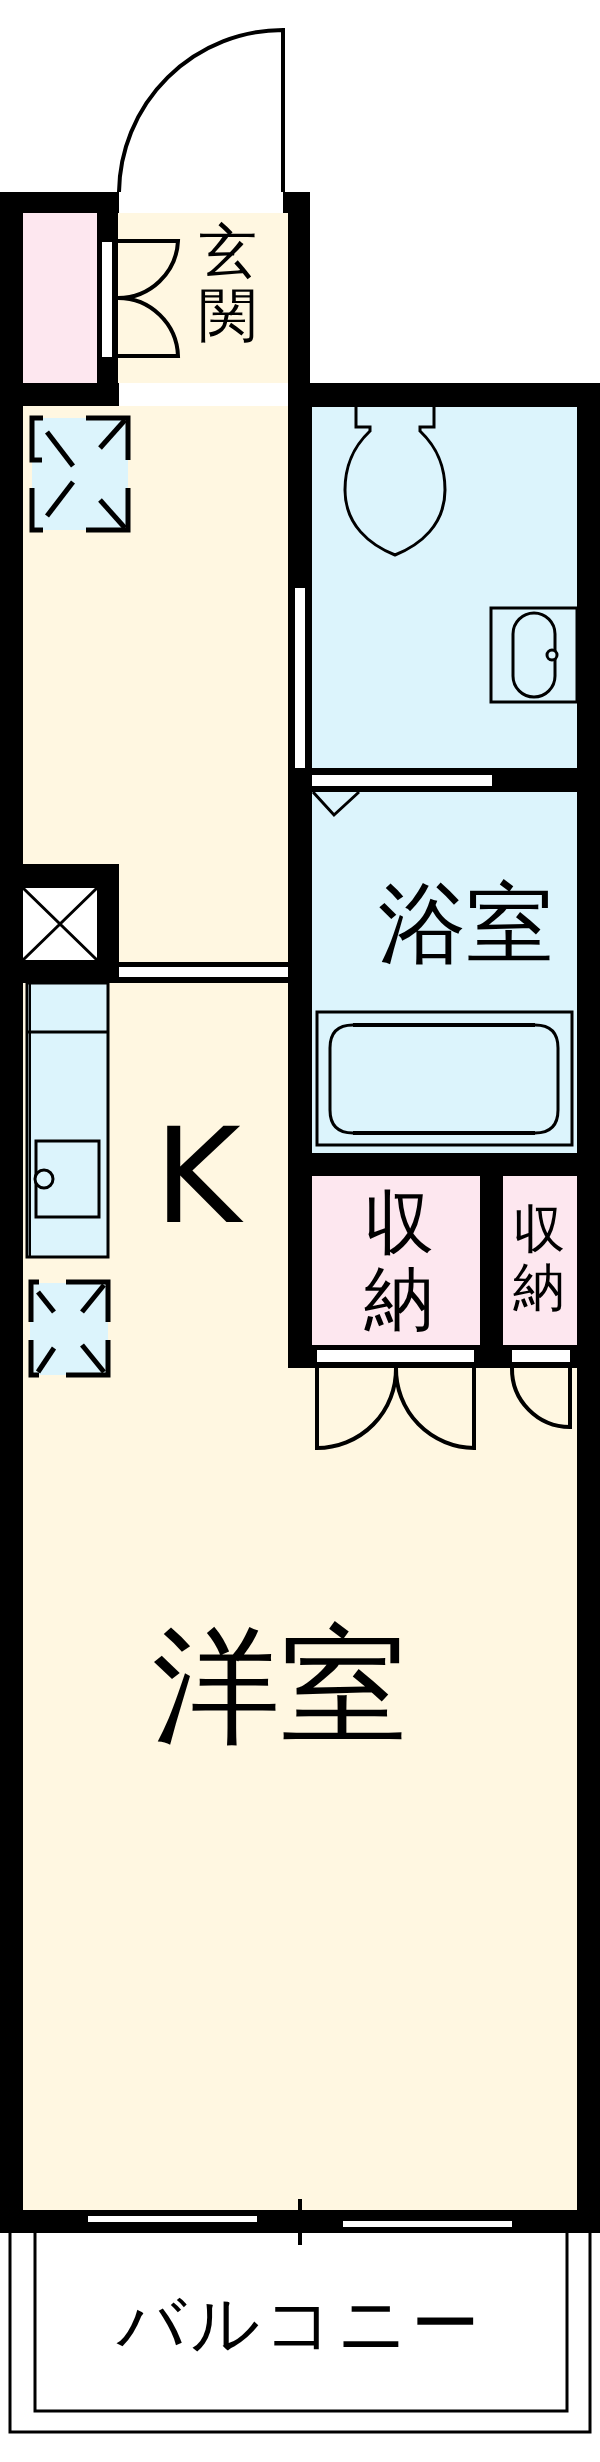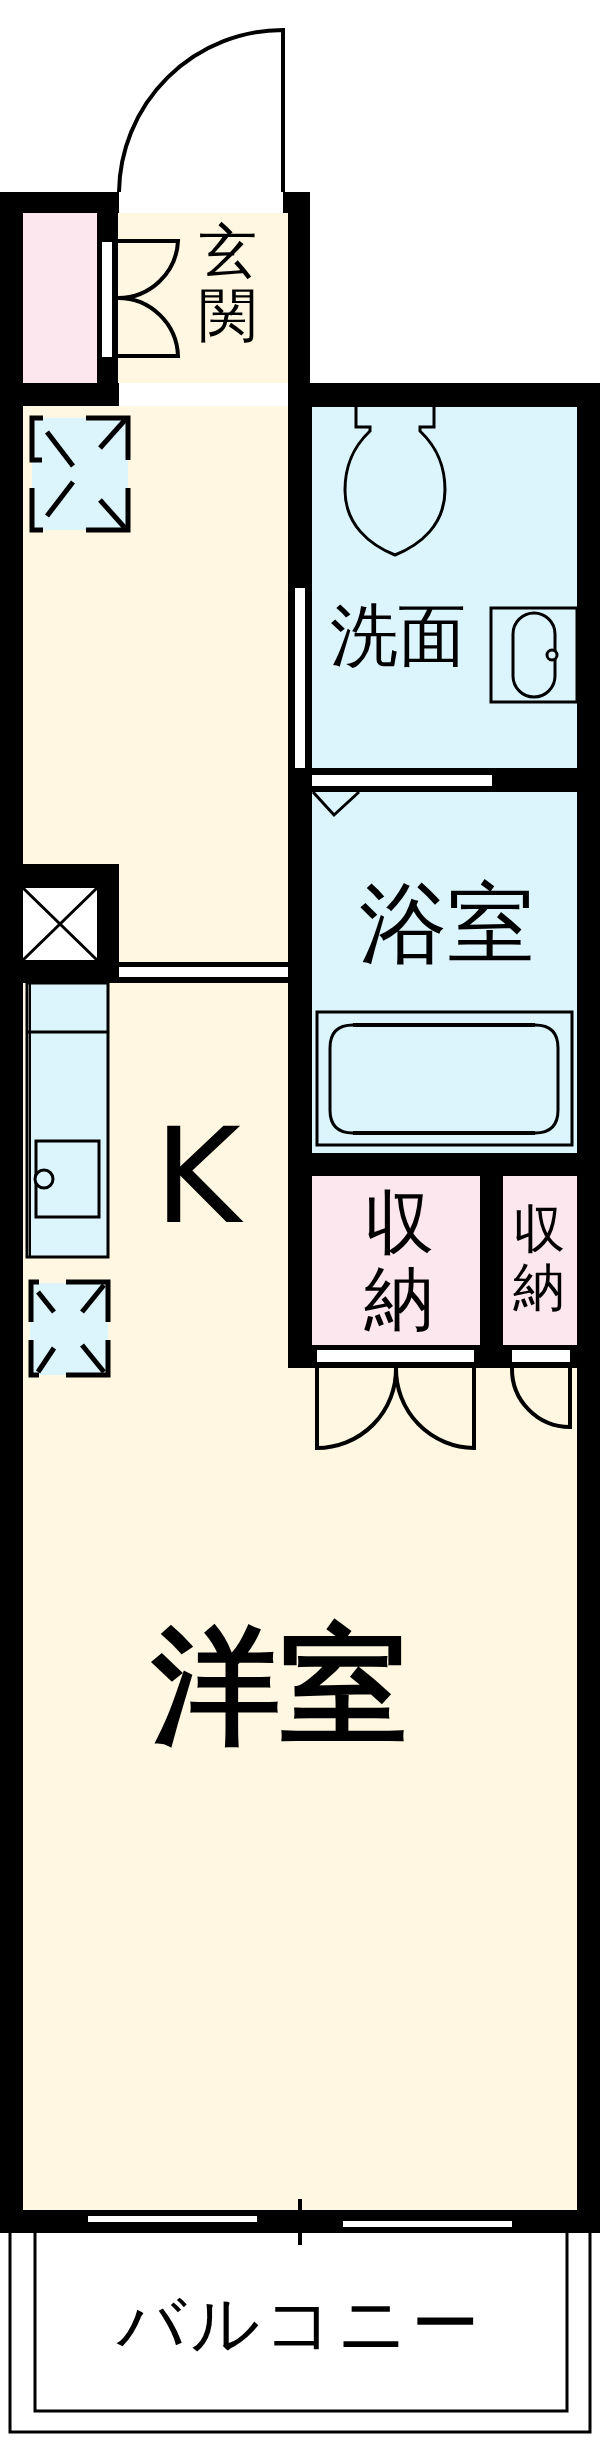--- a/index.html
+++ b/index.html
@@ -171,34 +171,33 @@
     <path d="M35 2233 L35 2411 L567 2411 L567 2233"></path>
   </g>
 </svg>
 
 <div class="label vertical" style="left:188px; top:222px; width:80px; font-size:58px;">
   <span>玄</span>
   <span style="margin-top:6px;">関</span>
 </div>
 
 <div class="label vertical" style="left:318px; top:588px; width:160px; font-size:62px;">
-  <span style="margin-top:14px; font-size:68px;">洗面</span>
-</div>
-
-<div class="label" style="left:352px; top:880px; width:190px; font-size:88px;">浴室</div>
+</div>
+
+<div class="label" style="left:371px; top:880px; width:190px; font-size:88px;">浴室</div>
 
 <div class="label" style="left:150px; top:1110px; width:95px; font-size:132px;">K</div>
 
 <div class="label vertical" style="left:356px; top:1188px; width:86px; font-size:70px;">
   <span>収</span>
   <span style="margin-top:6px;">納</span>
 </div>
 
 <div class="label vertical" style="left:507px; top:1203px; width:64px; font-size:52px;">
   <span>収</span>
   <span style="margin-top:6px;">納</span>
 </div>
 
-<div class="label vertical" style="left:130px; top:1622px; width:300px; font-size:128px;font-weight:bold;">
+<div class="label vertical" style="left:130px; top:1622px; width:300px; font-size:128px;">
   <span>洋室</span>
 </div>
 
 <div class="label" style="left:60px; top:2290px; width:480px; font-size:68px; letter-spacing:4px;">バルコニー</div>
 
 </body></html>

